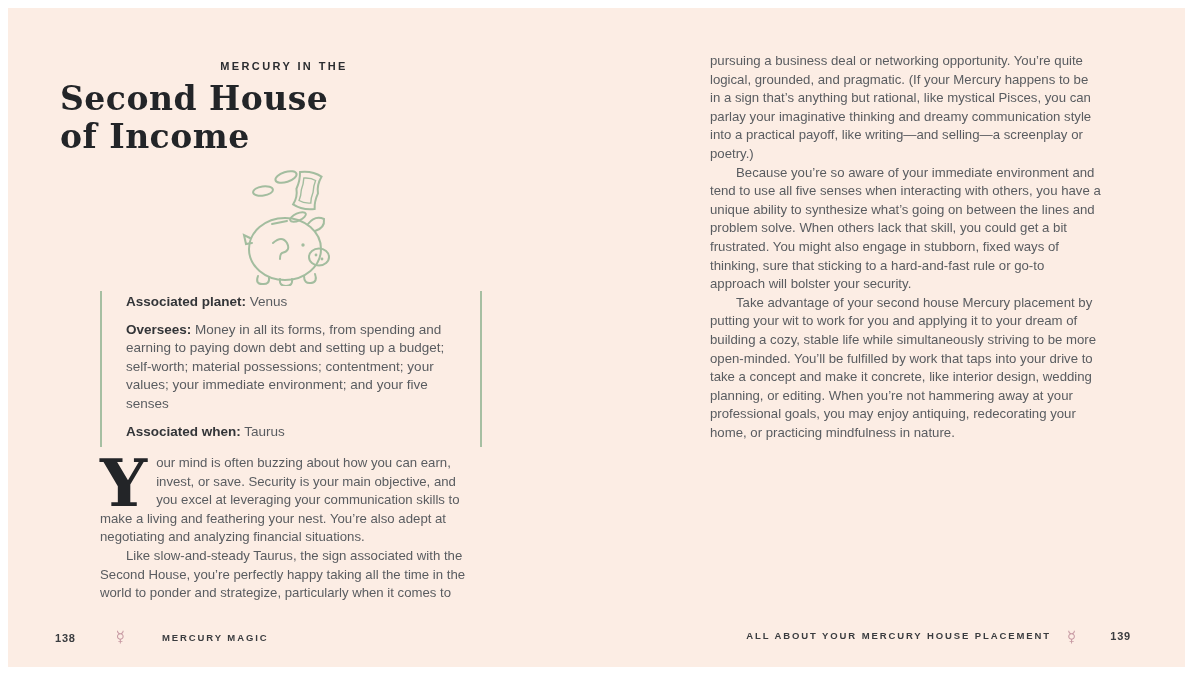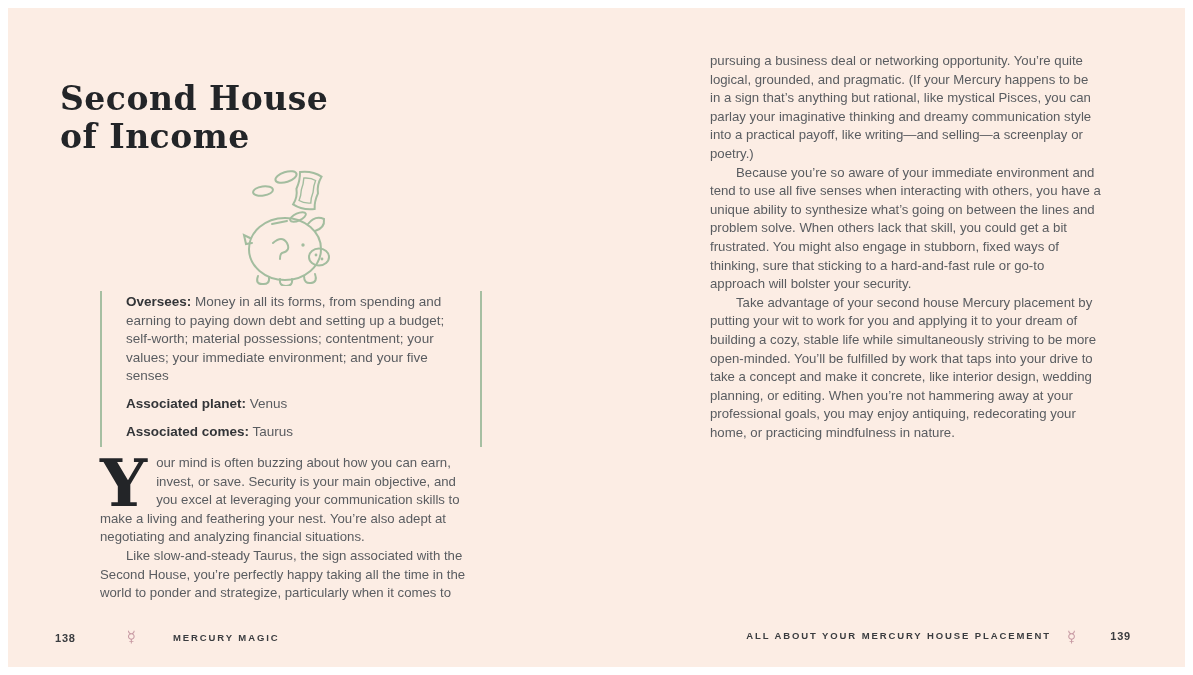--- a/index.html
+++ b/index.html
@@ -75,30 +75,31 @@
   .pagenum{
     font-size:11px;font-weight:700;color:#3a3c3f;letter-spacing:0.8px;
   }
   .running-head{
     font-size:9.5px;font-weight:700;letter-spacing:1.9px;color:#3a3c3f;margin-left:17px;
   }
   .mercury{
     font-size:15px;color:#c79aa3;line-height:1;
     font-family:"DejaVu Sans", sans-serif;
   }
-  .footer-left .pagenum{margin-right:51px;}
+  .footer-left .pagenum{margin-right:40px;}
   .footer-left .mercury{margin-right:20px;}
   .footer-right .running-head{margin-right:16px;}
   .footer-right .mercury{margin-right:34px;}
 </style>
 </head>
 <body>
 
 <div class="spread">
 
+  <div class="eyebrow">MERCURY IN THE</div>
 
   <div class="title">
     <span>Second House</span><br>
     <span>of Income</span>
   </div>
 
   <svg class="illustration" viewBox="0 0 150 118" fill="none" stroke="#a3bd9f" stroke-width="2" stroke-linecap="round">
 
     <ellipse cx="68" cy="9" rx="11" ry="5" transform="rotate(-18 68 9)"></ellipse>
     <ellipse cx="45" cy="23" rx="10" ry="4.6" transform="rotate(-8 45 23)"></ellipse>
@@ -125,23 +126,23 @@
     <path d="M55 75 q 9 -8 14 0 q 4 8 -5 10 q -2 1 -2 6"></path>
 
     <path d="M32 70 l -6 -3 l 2 9 l 6 -1"></path>
 
     <path d="M40 108 q -3 8 4 8 q 8 1 7 -7"></path>
     <path d="M62 111 q -1 7 6 7 q 7 0 6 -7"></path>
     <path d="M86 108 q 0 8 7 7 q 7 -1 4 -9"></path>
   </svg>
 
   <div class="infobox">
+    <p><span class="b">Associated planet:</span><span> Venus</span></p>
     <p><span class="b">Oversees:</span><span> Money in all its forms, from spending and earning to paying down debt and setting up a budget; self-worth; material possessions; contentment; your values; your immediate environment; and your five senses</span></p>
-    <p><span class="b">Associated planet:</span><span> Venus</span></p>
-    <p><span class="b">Associated comes:</span><span> Taurus</span></p>
+    <p><span class="b">Associated when:</span><span> Taurus</span></p>
   </div>
 
   <div class="left-body body-copy">
     <p><span class="dropcap">Y</span><span>our mind is often buzzing about how you can earn, invest, or save. Security is your main objective, and you excel at leveraging your communication skills to make a living and feathering your nest. You’re also adept at negotiating and analyzing financial situations.</span></p>
     <p class="indent">Like slow-and-steady Taurus, the sign associated with the Second House, you’re perfectly happy taking all the time in the world to ponder and strategize, particularly when it comes to</p>
   </div>
 
   <div class="right-body body-copy">
     <p>pursuing a business deal or networking opportunity. You’re quite logical, grounded, and pragmatic. (If your Mercury happens to be in a sign that’s anything but rational, like mystical Pisces, you can parlay your imaginative thinking and dreamy communication style into a practical payoff, like writing—and selling—a screenplay or poetry.)</p>
     <p class="indent">Because you’re so aware of your immediate environment and tend to use all five senses when interacting with others, you have a unique ability to synthesize what’s going on between the lines and problem solve. When others lack that skill, you could get a bit frustrated. You might also engage in stubborn, fixed ways of thinking, sure that sticking to a hard-and-fast rule or go-to approach will bolster your security.</p>

